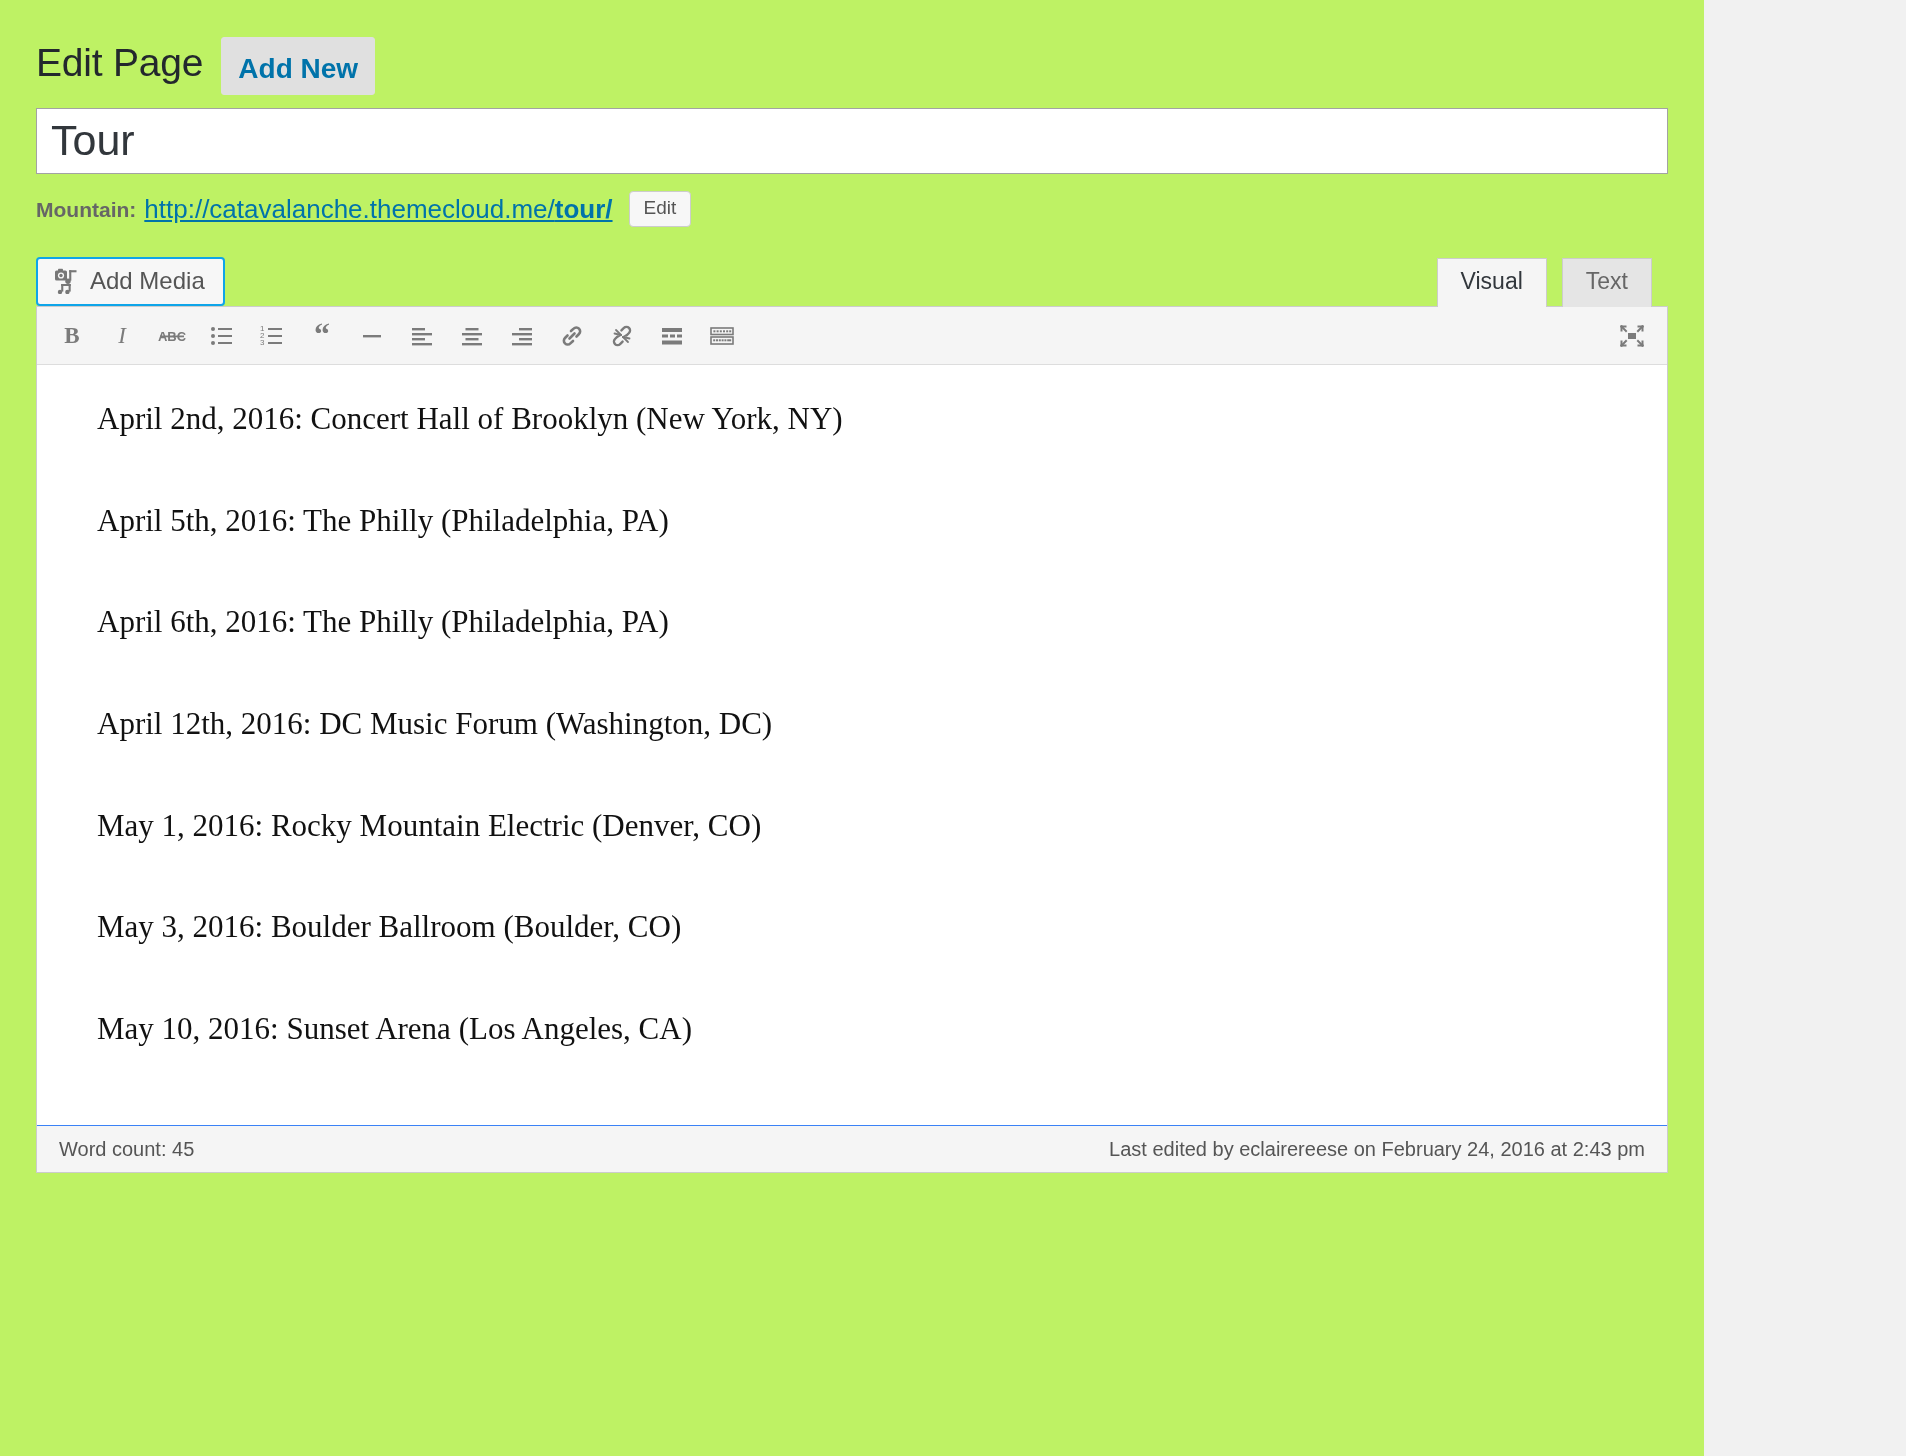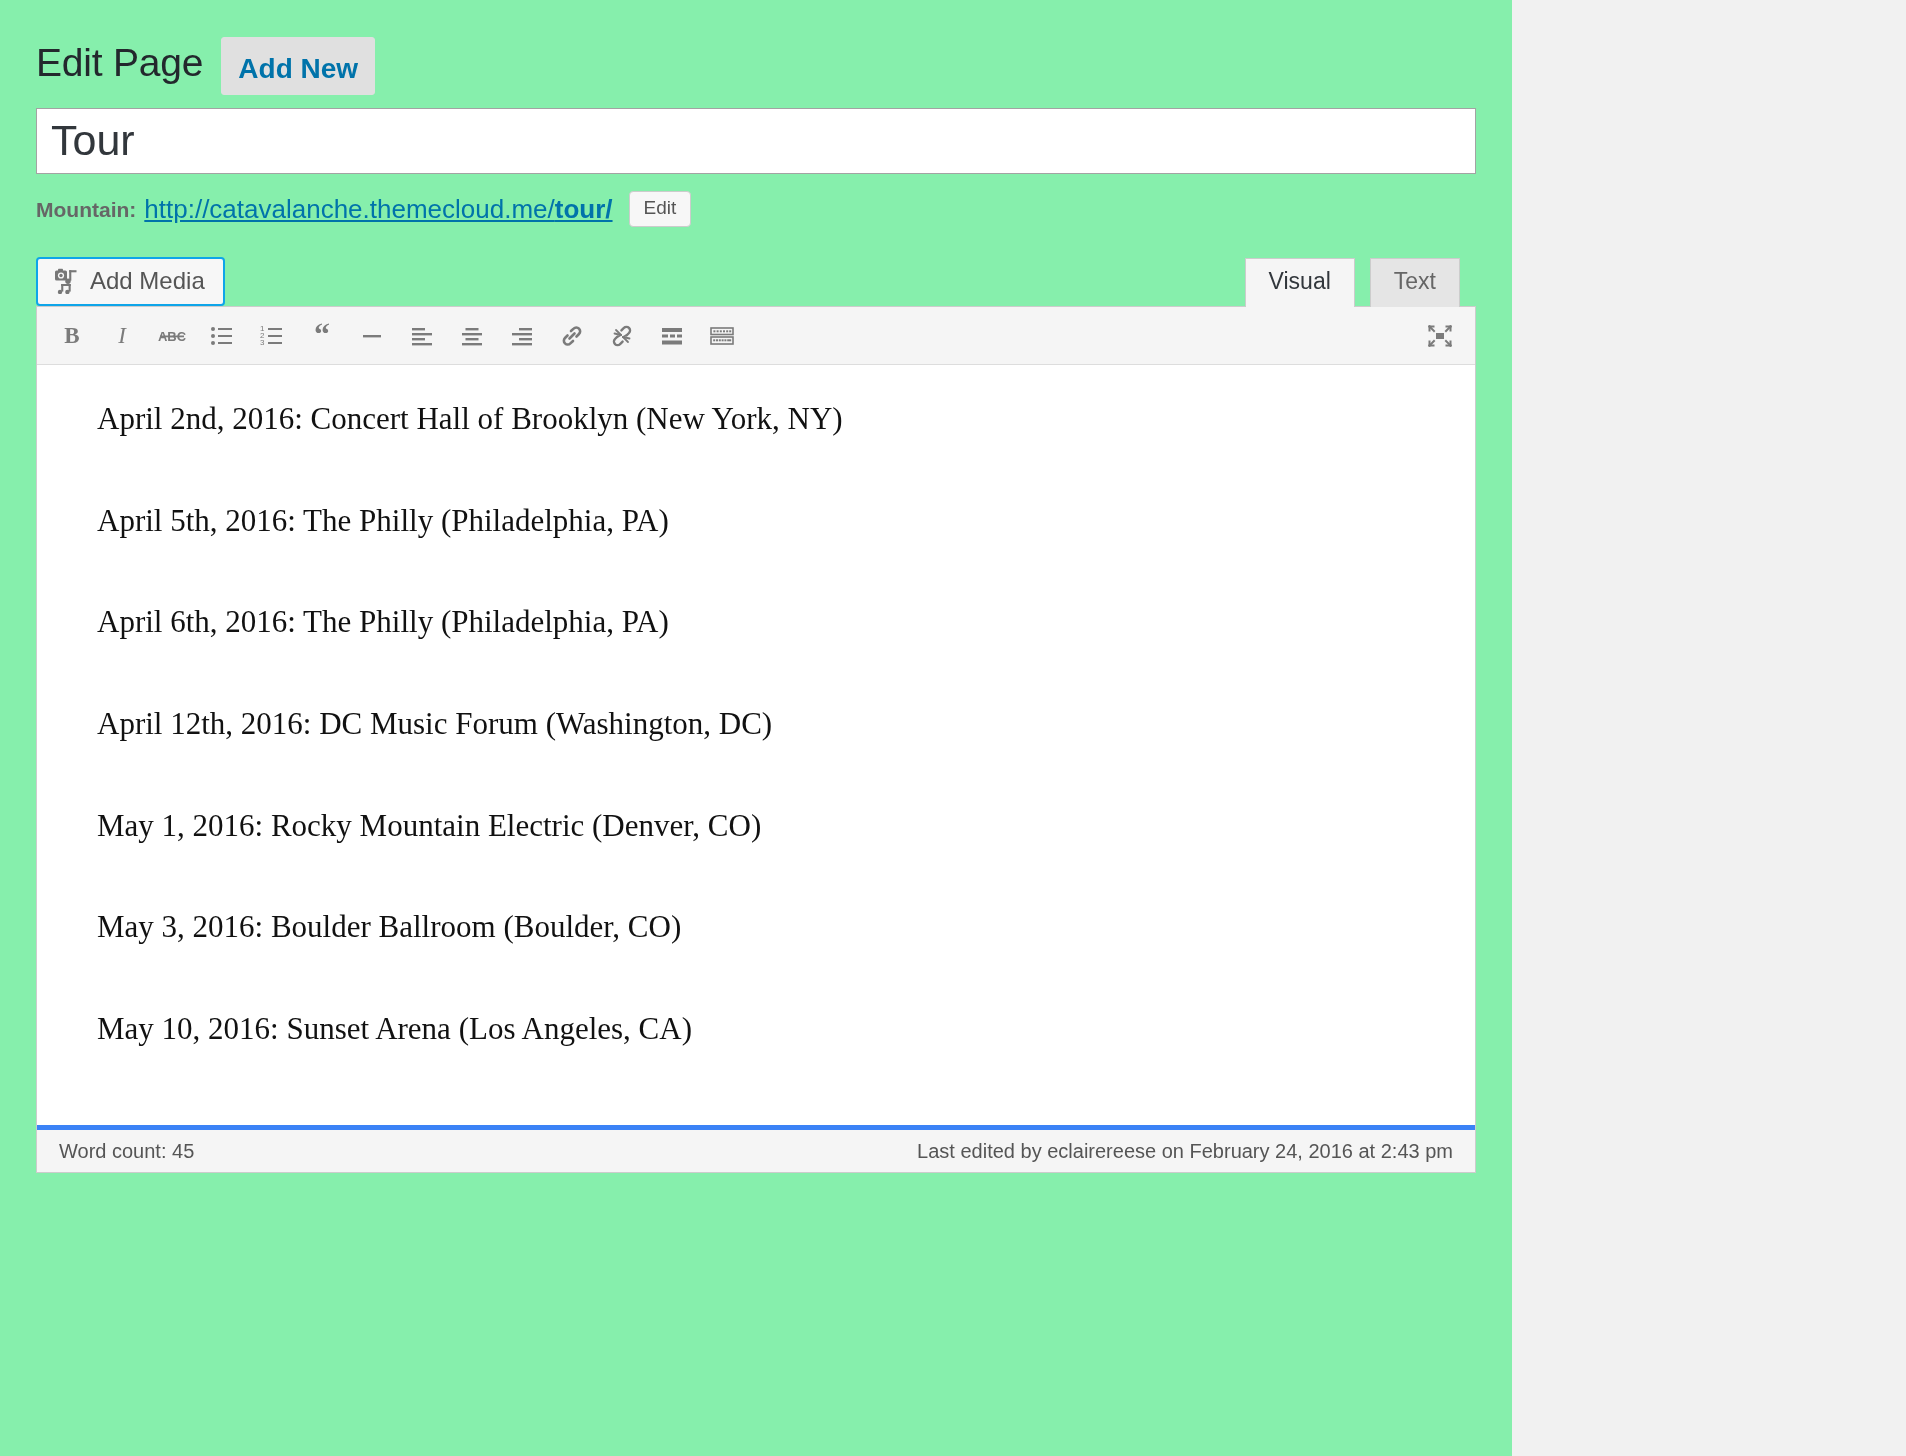--- a/index.html
+++ b/index.html
@@ -7,23 +7,23 @@
     margin: 0;
     padding: 0;
     width: 1906px;
     height: 1456px;
     background: #f1f1f1;
     font-family: "Liberation Sans", sans-serif;
     -webkit-font-smoothing: antialiased;
   }
 
   .page-wrap {
-    width: 1512px;
+    width: 1704px;
     height: 1456px;
-    background: #86efac;
+    background: #bef264;
     padding: 0;
     position: relative;
     overflow: hidden;
   }
 
   
   .page-header {
     display: flex;
     align-items: center;
     gap: 18px;
@@ -214,21 +214,21 @@
     font-size: 31px;
     line-height: 1.28;
     color: #111;
     font-family: "Liberation Serif", "DejaVu Serif", serif;
   }
   .editor-content p:last-child { margin-bottom: 0; }
 
   
   .editor-statusbar {
     background: #f5f5f5;
-    border-top: 5px solid #3b82f6;
+    border-top: 1px solid #3b82f6;
     display: flex;
     align-items: center;
     justify-content: space-between;
     padding: 0 22px;
     height: 47px;
     font-size: 20px;
     color: #555;
   }
   .status-left, .status-right { line-height: 1; }
 </style>

